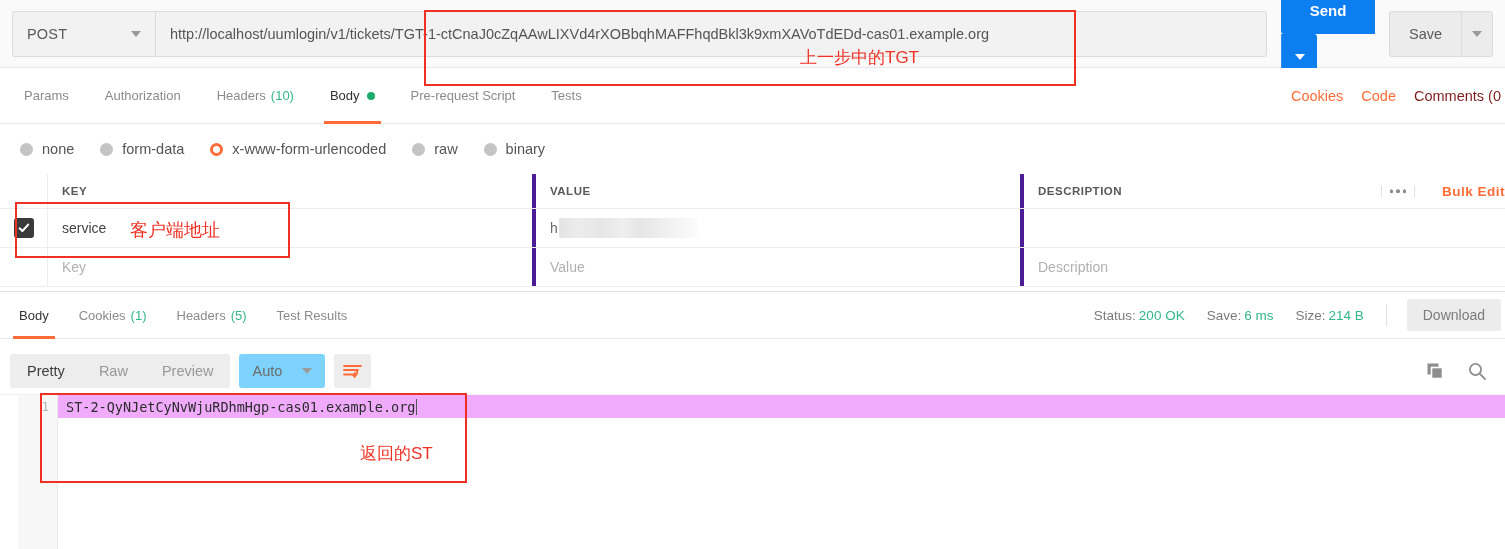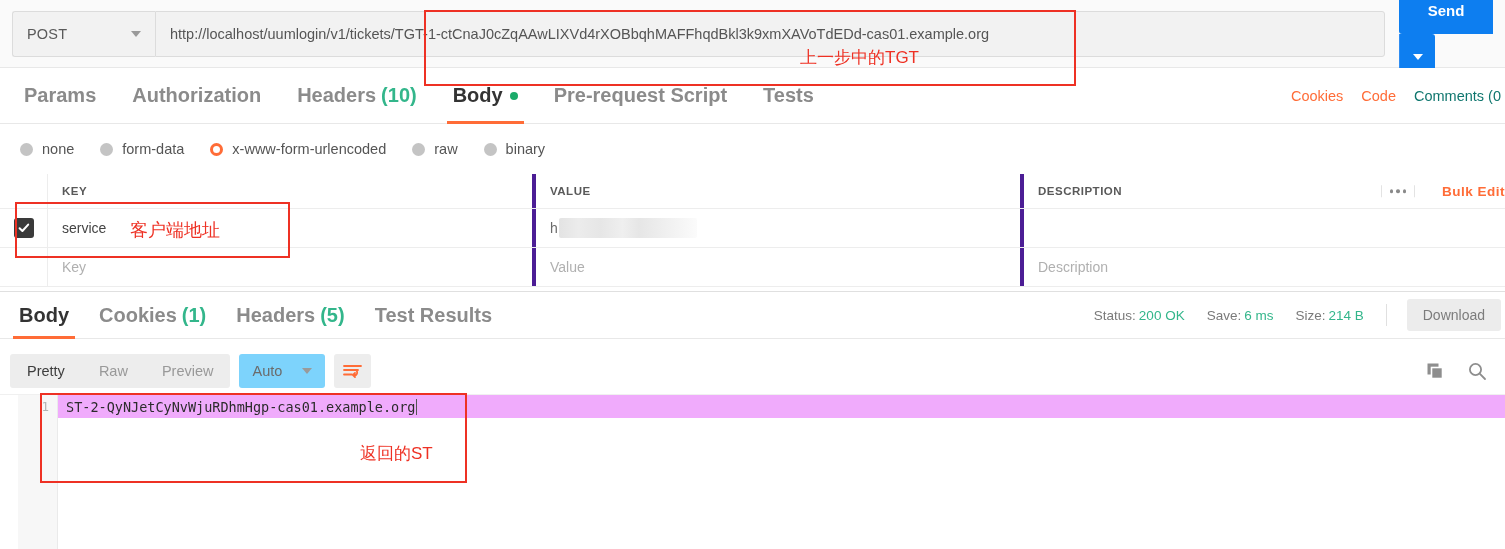--- a/index.html
+++ b/index.html
@@ -96,22 +96,22 @@
   .reqtabs {
     position: absolute; left: 0; top: 68px;
     width: 1505px; height: 56px;
     border-bottom: 1px solid #e8e8e8;
     display: flex; align-items: center;
     background: #fff;
   }
   .tab {
     height: 56px; display: flex; align-items: center;
     padding: 0 18px;
-    font-size: 20px; color: #8b8b8b;
-    cursor: pointer; position: relative; font-weight: bold;
+    font-size: 13px; color: #8b8b8b;
+    cursor: pointer; position: relative;
   }
   .tab:first-child { margin-left: 6px; }
   .tab.active { color: #333; }
   .tab.active::after {
     content: ""; position: absolute;
     left: 12px; right: 12px; bottom: 0; height: 3px;
     background: #ff6c37;
   }
   .tab .count { color: #33b68b; margin-left: 5px; }
   .greendot {
@@ -119,21 +119,21 @@
     background: #1bab6a; margin-left: 7px;
   }
   .reqtabs-right {
     margin-left: auto; display: flex; align-items: center;
     padding-right: 4px;
   }
   .link-orange {
     font-size: 14.5px; color: #ff6c37; cursor: pointer;
     margin-left: 18px;
   }
-  .link-orange.muted { color: #0f766e; }
+  .link-orange.muted { color: #7f1d1d; }
 
   
   .bodytype {
     position: absolute; left: 0; top: 124px;
     width: 1505px; height: 50px;
     display: flex; align-items: center;
     padding-left: 20px;
     background: #fff;
   }
   .radio {
@@ -335,20 +335,26 @@
     <div class="method-select">
       <span class="method-label">POST</span>
       <span class="caret"></span>
     </div>
     <div class="url-input">
       <span class="url-text">http://localhost/uumlogin/v1/tickets/TGT-1-ctCnaJ0cZqAAwLIXVd4rXOBbqhMAFFhqdBkl3k9xmXAVoTdEDd-cas01.example.org</span>
     </div>
     <div class="send-group">
       <div class="send-btn">Send</div>
       <div class="send-caret">
+        <span class="caret"></span>
+      </div>
+    </div>
+    <div class="save-group">
+      <div class="save-btn">Save</div>
+      <div class="save-caret">
         <span class="caret"></span>
       </div>
     </div>
   </div>
 
   <div class="reqtabs">
     <div class="tab">
       <span>Params</span>
     </div>
     <div class="tab">

